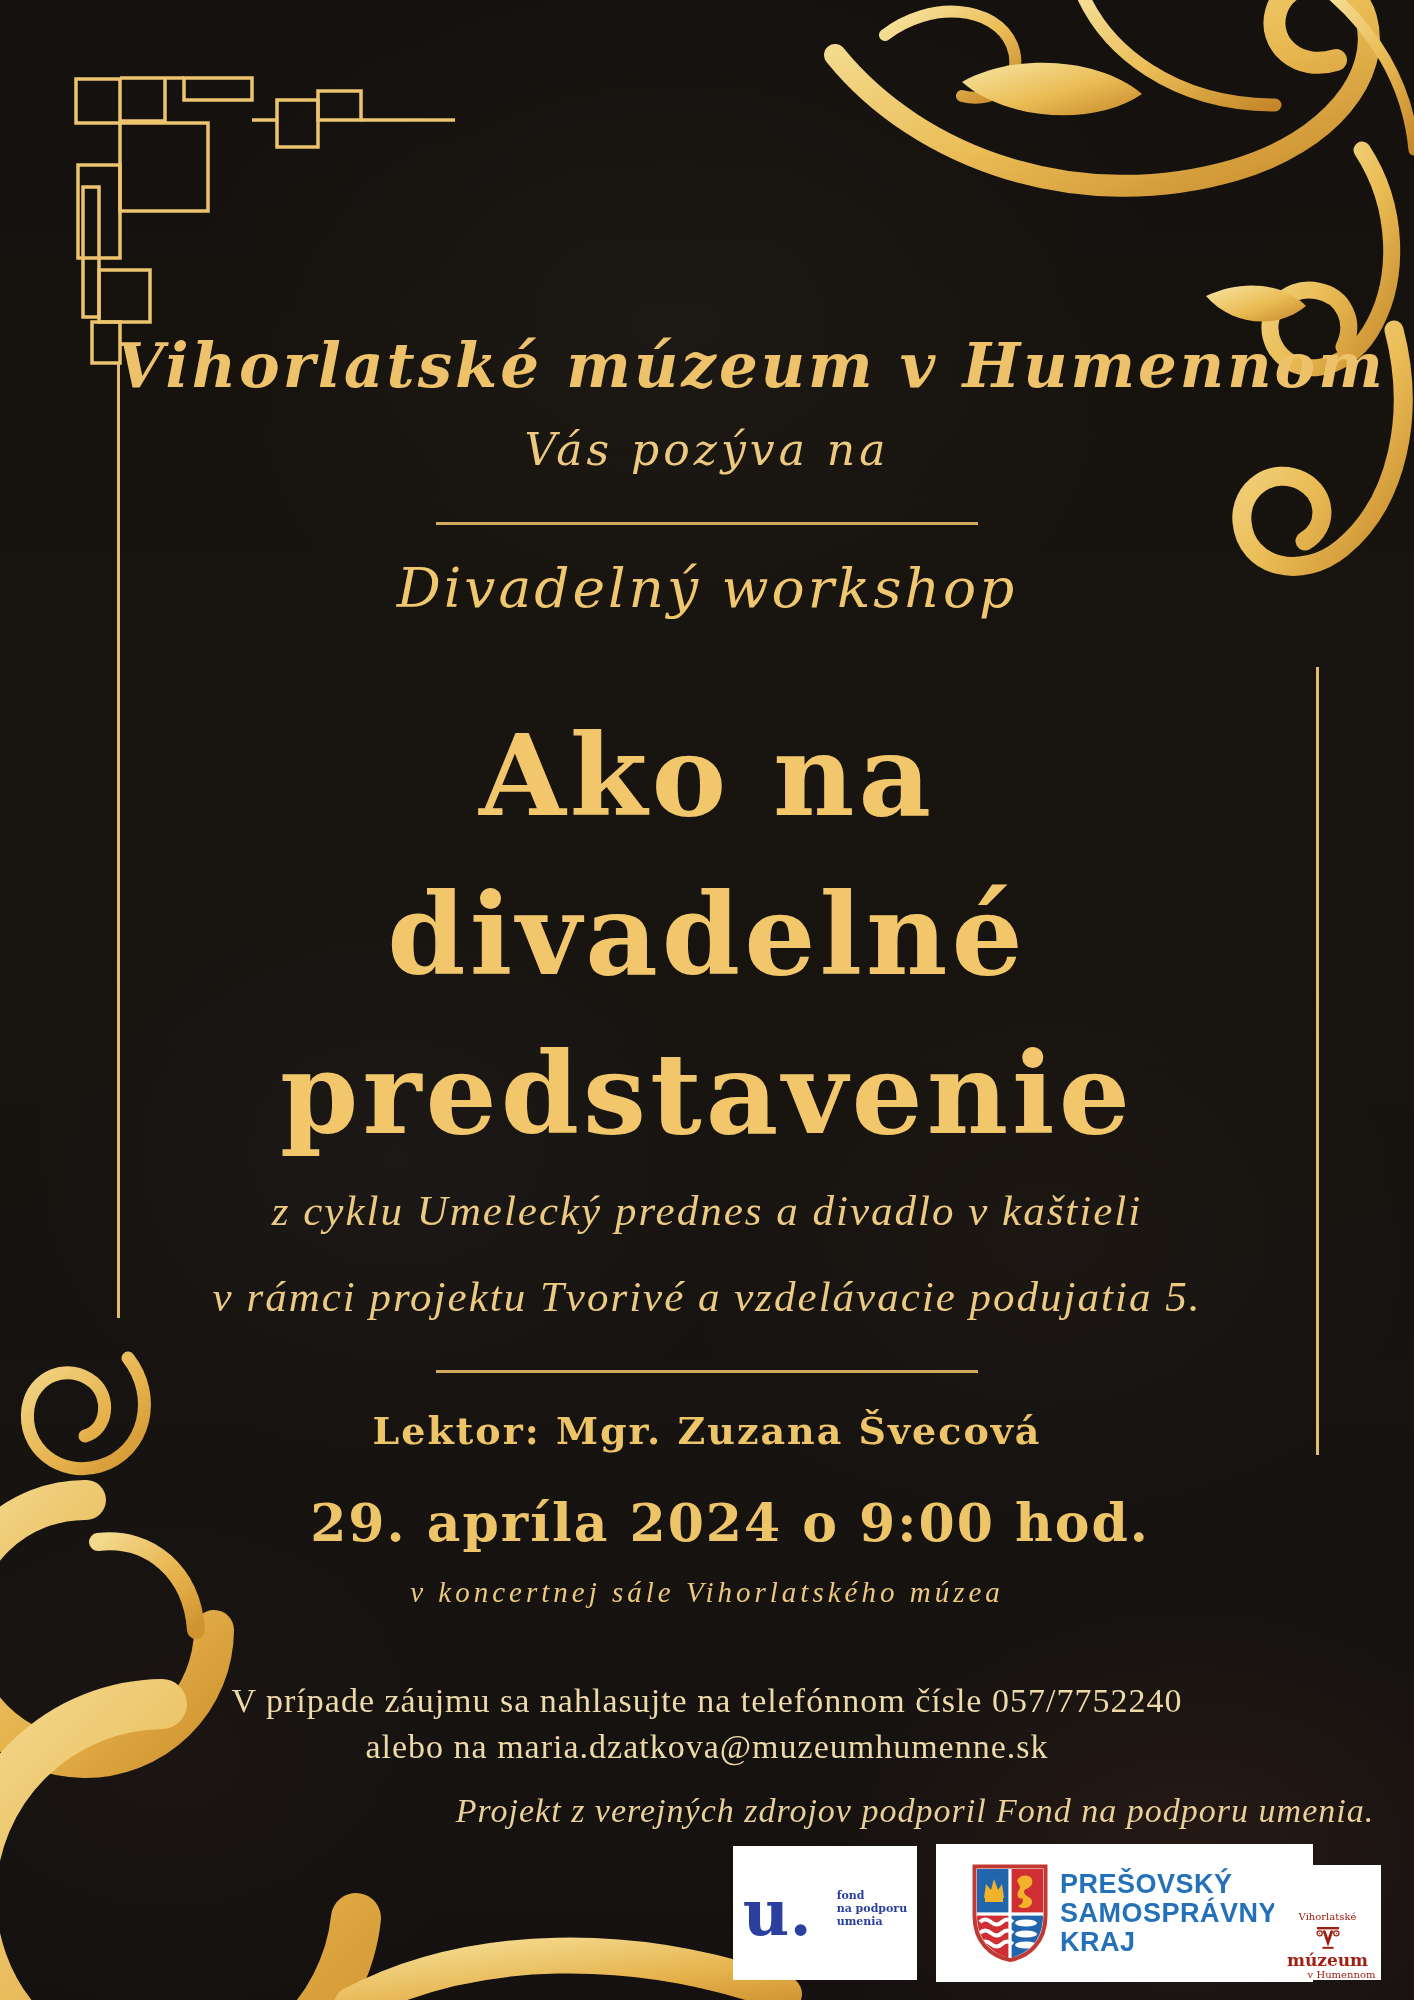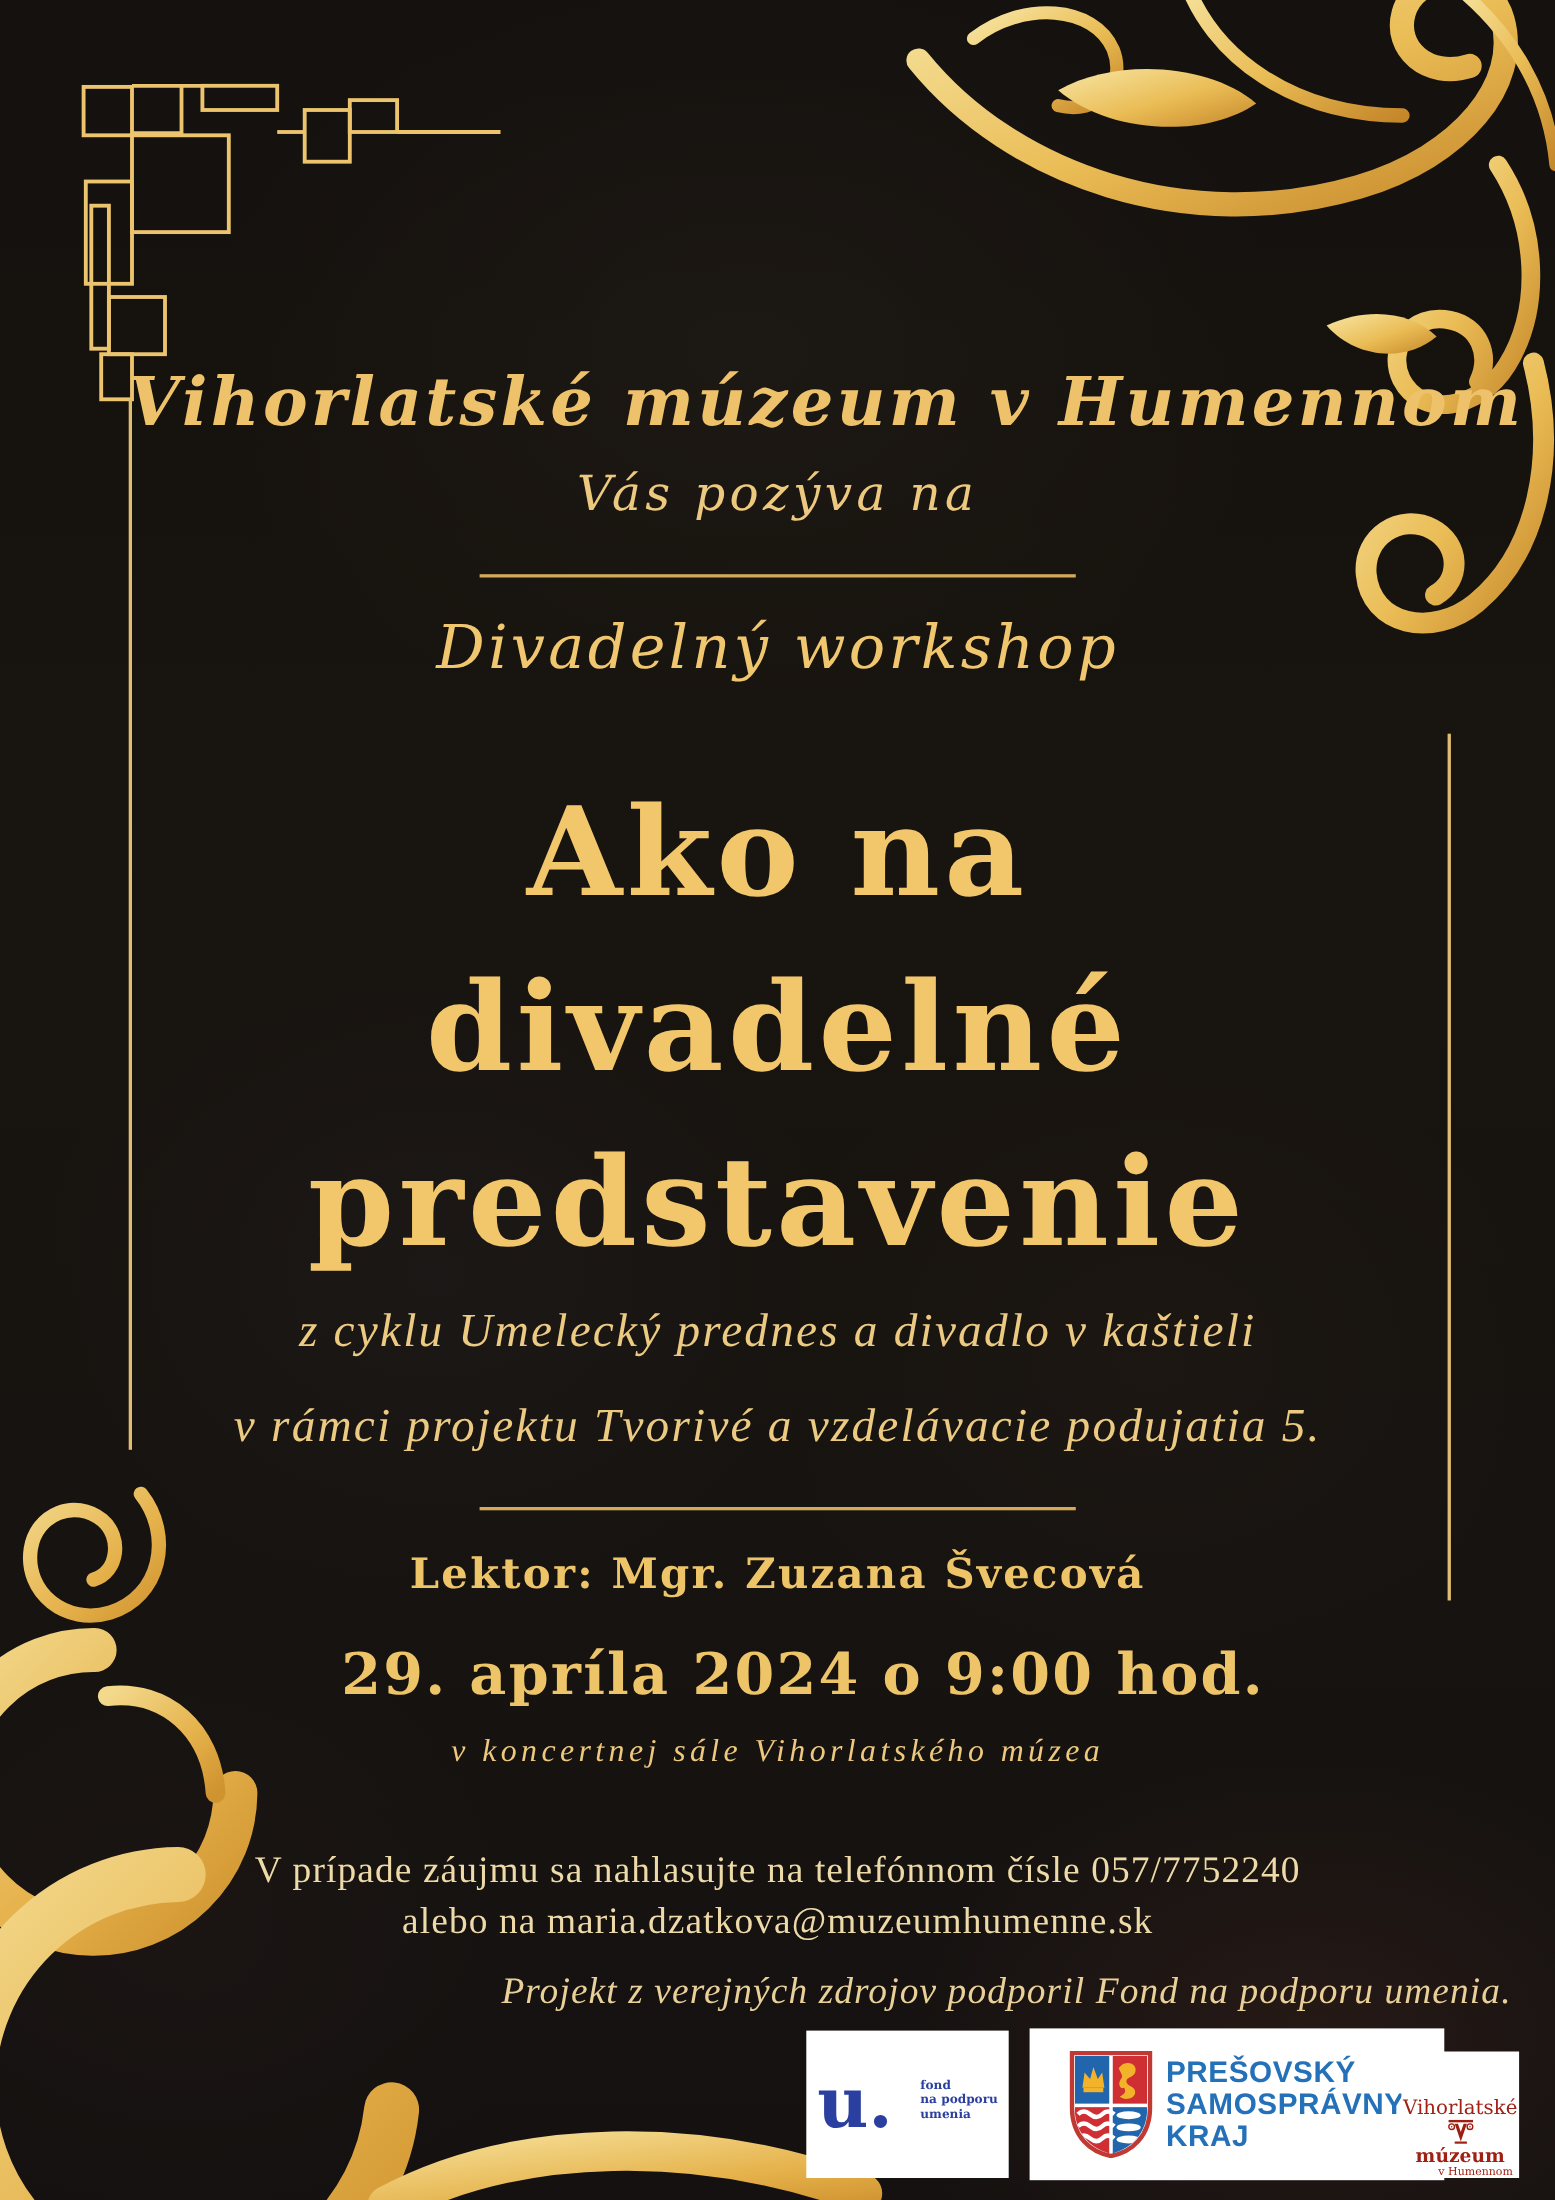--- a/index.html
+++ b/index.html
@@ -41,21 +41,21 @@
   .vrule-right{left:1316px;top:667px;height:788px;}
   
   .logobox{background:#ffffff;display:flex;align-items:center;justify-content:center;}
   .fpu{left:733px;top:1846px;width:184px;height:134px;}
   .fpu-mark{font-size:64px;font-weight:bold;color:#2a3f9f;line-height:1;}
   .fpu-lines{margin-left:25px;font-size:11px;font-weight:bold;color:#2a3f9f;line-height:13px;text-align:left;transform:translateY(-5px);}
   .psk{left:936px;top:1844px;width:377px;height:138px;}
   .psk-lines{margin-left:12px;font-family:"Liberation Sans",sans-serif;font-size:27px;font-weight:bold;
     color:#2471b9;line-height:29px;text-align:left;letter-spacing:0.5px;}
   .vm{left:1274px;top:1865px;width:107px;height:115px;flex-direction:column;}
-  .vm-top{font-size:18px;color:#a02014;line-height:15px;margin-top:44px;}
+  .vm-top{font-size:10px;color:#a02014;line-height:15px;margin-top:44px;}
   .vm-name{font-size:17px;font-weight:bold;color:#a02014;line-height:17px;}
   .vm-place{font-size:10px;color:#a02014;line-height:11px;margin-left:28px;}
   svg{display:block;}
 </style>
 </head>
 <body>
 
 <div class="stage">
 
   <svg class="abs" style="left:850px;top:0;overflow:visible" width="564" height="620" viewBox="0 0 564 620">

